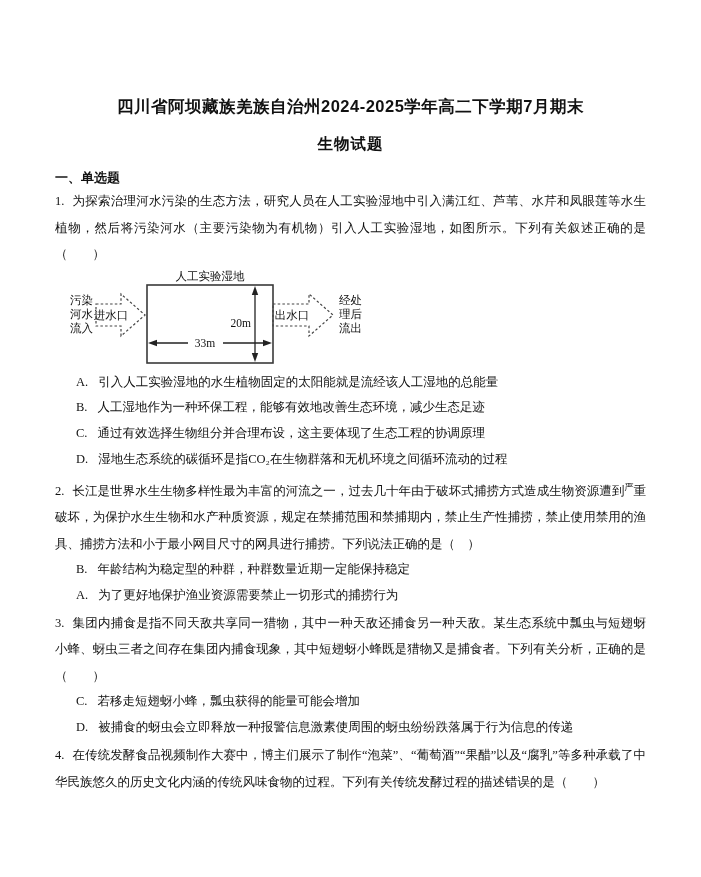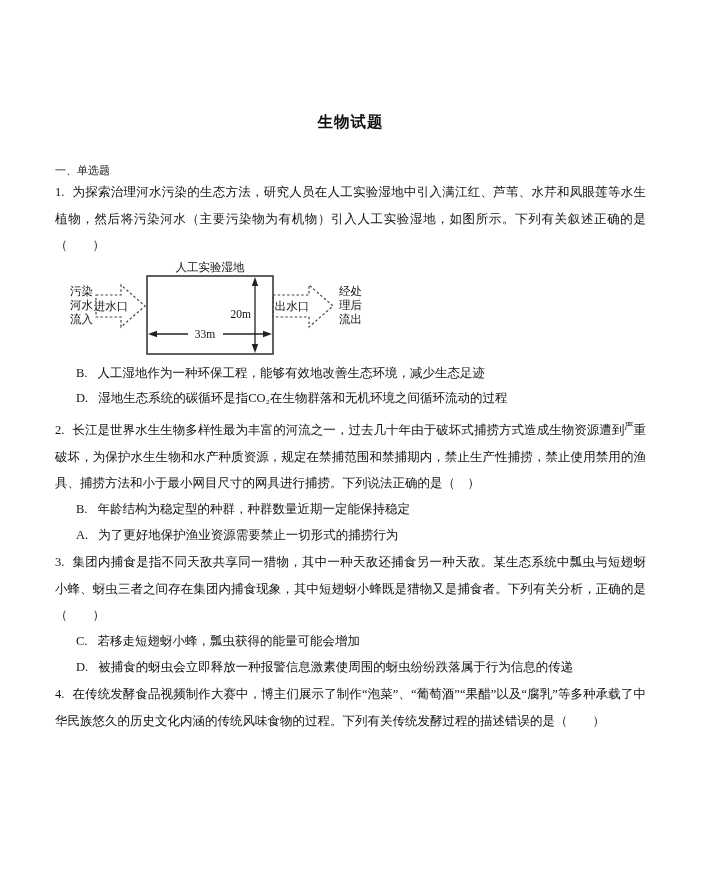--- a/index.html
+++ b/index.html
@@ -13,21 +13,21 @@
     font-size:16.5px; font-weight:bold; text-align:center; letter-spacing:0.5px;
     margin:0;
   }
   .title-line2 {
     font-family:Liberation Sans, sans-serif;
     font-size:15.5px; font-weight:bold; text-align:center; letter-spacing:1px;
     margin:16px 0 0 0;
   }
   .section-heading {
     font-family:"Liberation Sans","DejaVu Sans",sans-serif;
-    font-size:11px; font-weight:normal; margin:30px 0 0 0;
+    font-size:13px; font-weight:bold; margin:14px 0 0 0;
   }
   .question { margin:0; }
   .stem {
     font-size:12.5px; line-height:26.5px; text-align:justify;
     margin:1px 0 0 0;
   }
   .qnum { margin-right:8px; }
   .stem-sup { font-size:9px; vertical-align:super; }
   .options { margin:0; }
   .option {
@@ -41,20 +41,21 @@
   .dim-line { stroke:#222; stroke-width:1.3; }
   .dim-head { fill:#222; }
   .dashed-arrow { fill:none; stroke:#444; stroke-width:1.2; stroke-dasharray:2.5,2.2; }
   .wbg { fill:#ffffff; }
 </style>
 </head>
 <body>
 
 <div class="page">
 
+  <p class="title-line1">四川省阿坝藏族羌族自治州2024-2025学年高二下学期7月期末</p>
   <p class="title-line2">生物试题</p>
 
   <p class="section-heading">一、单选题</p>
 
   <div class="question">
     <p class="stem"><span class="qnum">1.</span><span>为探索治理河水污染的生态方法，研究人员在人工实验湿地中引入满江红、芦苇、水芹和凤眼莲等水生植物，然后将污染河水（主要污染物为有机物）引入人工实验湿地，如图所示。下列有关叙述正确的是（　　）</span></p>
 
     <div class="diagram-wrap">
       <svg width="336" height="100" viewBox="0 0 336 100">
 
@@ -83,21 +84,23 @@
         <polygon points="218,35 254,35 254,25 278,46 254,67 254,57 218,57" class="dashed-arrow"></polygon>
         <text x="237" y="50" text-anchor="middle" class="dlabel">出水口</text>
 
         <text x="284" y="35" class="dlabel">经处</text>
         <text x="284" y="49" class="dlabel">理后</text>
         <text x="284" y="63" class="dlabel">流出</text>
       </svg>
     </div>
 
     <div class="options">
+      <div class="option"><span class="opt-letter">A.</span><span>引入人工实验湿地的水生植物固定的太阳能就是流经该人工湿地的总能量</span></div>
       <div class="option"><span class="opt-letter">B.</span><span>人工湿地作为一种环保工程，能够有效地改善生态环境，减少生态足迹</span></div>
+      <div class="option"><span class="opt-letter">C.</span><span>通过有效选择生物组分并合理布设，这主要体现了生态工程的协调原理</span></div>
       <div class="option"><span class="opt-letter">D.</span><span>湿地生态系统的碳循环是指CO₂在生物群落和无机环境之间循环流动的过程</span></div>
     </div>
   </div>
 
   <div class="question">
     <p class="stem"><span class="qnum">2.</span><span>长江是世界水生生物多样性最为丰富的河流之一，过去几十年由于破坏式捕捞方式造成生物资源遭到</span><span class="stem-sup">严</span><span>重破坏，为保护水生生物和水产种质资源，规定在禁捕范围和禁捕期内，禁止生产性捕捞，禁止使用禁用的渔具、捕捞方法和小于最小网目尺寸的网具进行捕捞。下列说法正确的是（　）</span></p>
     <div class="options">
       <div class="option"><span class="opt-letter">B.</span><span>年龄结构为稳定型的种群，种群数量近期一定能保持稳定</span></div>
       <div class="option"><span class="opt-letter">A.</span><span>为了更好地保护渔业资源需要禁止一切形式的捕捞行为</span></div>
     </div>

